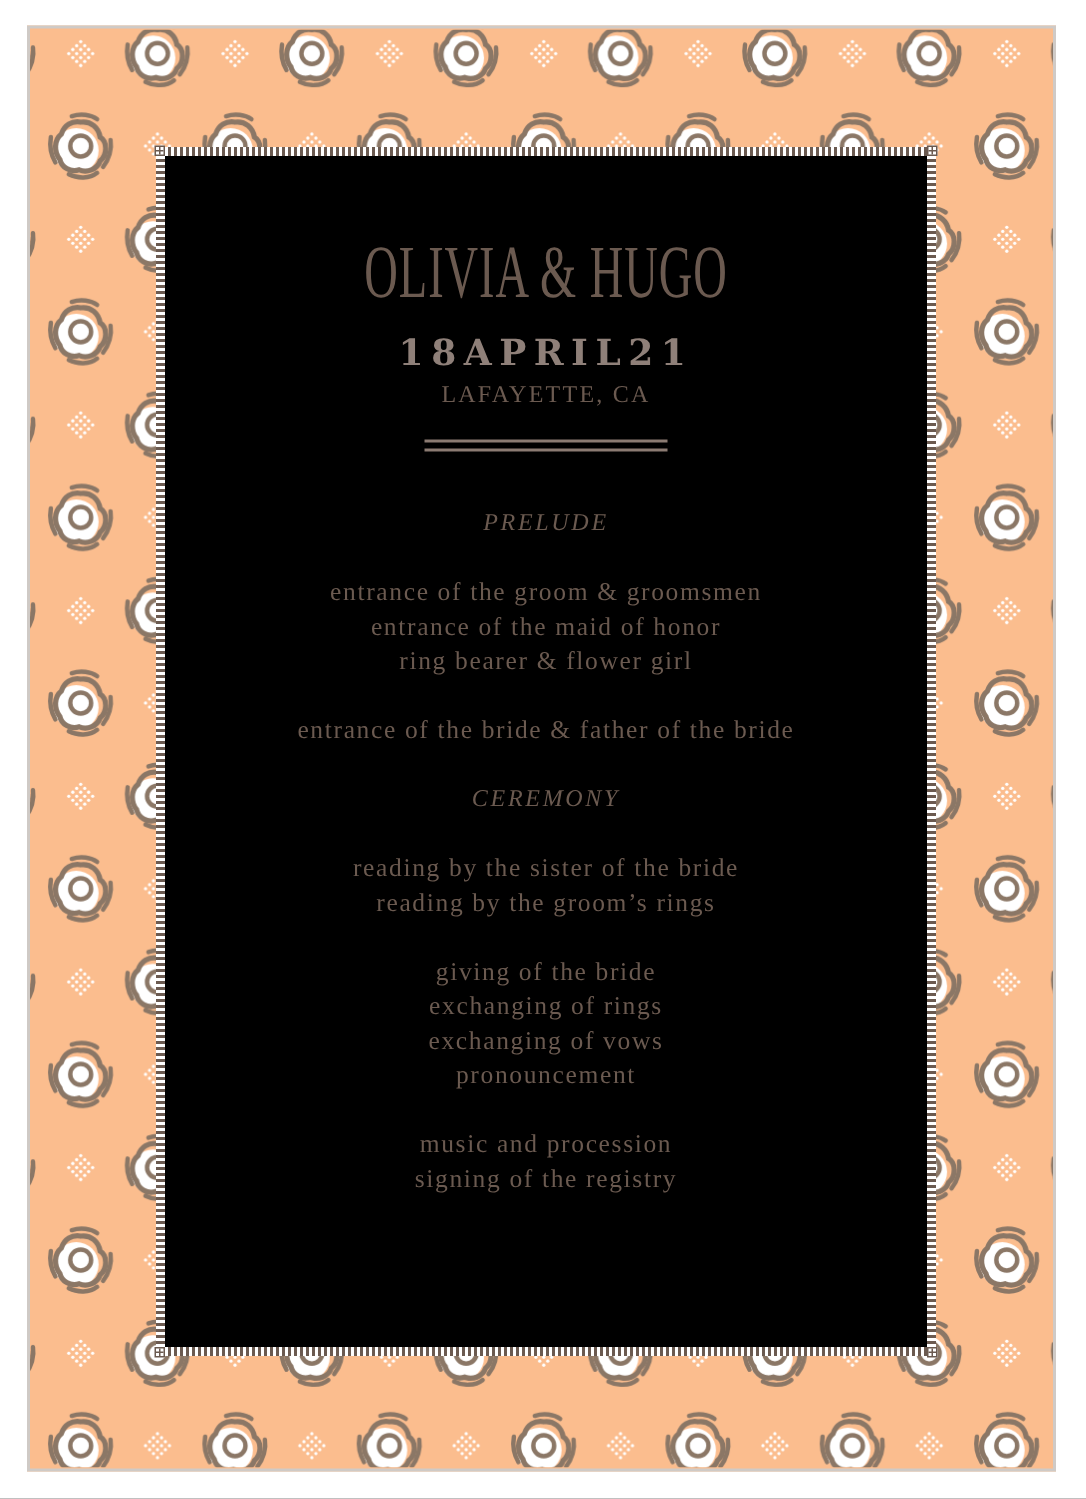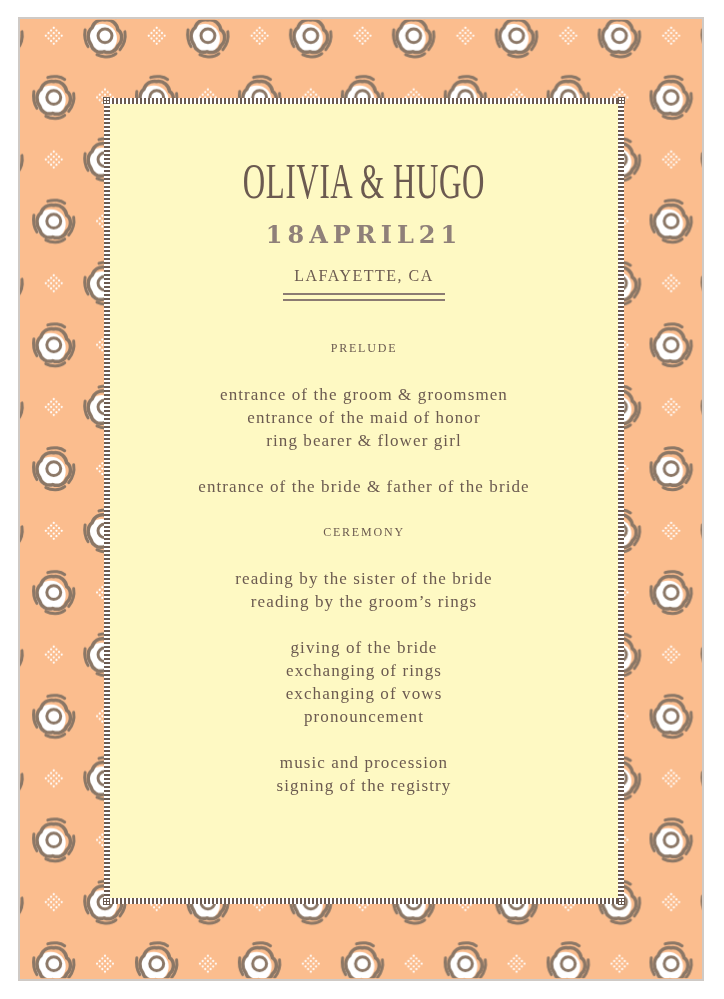--- a/index.html
+++ b/index.html
@@ -1,31 +1,31 @@
 <!DOCTYPE html>
 <html><head>
 <meta charset="utf-8">
 <style>
   html,body{margin:0;padding:0;background:#ffffff;}
   body{width:724px;height:999px;position:relative;overflow:hidden;font-family:"DejaVu Serif",serif;}
   .card{position:absolute;left:18px;top:17px;width:686px;height:964px;background:#fbbd8e;border:2px solid #cfcac6;box-sizing:border-box;overflow:hidden;}
   .pattern{position:absolute;left:0;top:0;width:100%;height:100%;}
-  .panel{position:absolute;left:88px;top:83px;width:512px;height:798px;background:#fef9c3;box-sizing:border-box;}
+  .panel{position:absolute;left:88px;top:83px;width:512px;height:798px;background:#000000;box-sizing:border-box;}
   .edge-h{position:absolute;left:0;right:0;height:6px;background:repeating-linear-gradient(90deg,#6b5a50 0 2px,#ffffff 2px 4px);}
   .edge-v{position:absolute;top:0;bottom:0;width:6px;background:repeating-linear-gradient(180deg,#6b5a50 0 2px,#ffffff 2px 4px);}
   .corner{position:absolute;width:7px;height:7px;border:1px solid #6b5a50;background:
       linear-gradient(#6b5a50,#6b5a50) center/1px 100% no-repeat,
       linear-gradient(#6b5a50,#6b5a50) center/100% 1px no-repeat,#fff;box-sizing:border-box;}
   .content{position:absolute;left:0;right:0;top:0;text-align:center;color:#6b5a50;}
   .names{position:absolute;left:0;right:0;top:50px;font-family:"Liberation Serif",serif;font-size:50px;letter-spacing:1px;transform:scaleX(0.62);transform-origin:center;font-weight:normal;color:#6b5a50;}
   .date{position:absolute;left:0;right:0;top:118px;font-family:"DejaVu Serif",serif;font-size:24px;font-weight:bold;letter-spacing:5px;color:#8f8079;}
-  .place{position:absolute;left:0;right:0;top:153px;font-family:"Liberation Serif",serif;font-size:16px;letter-spacing:1.5px;color:#6b5a50;margin-top:12px;}
+  .place{position:absolute;left:0;right:0;top:153px;font-family:"Liberation Serif",serif;font-size:16px;letter-spacing:1.5px;color:#6b5a50;}
   .rule{position:absolute;left:175px;width:162px;height:2px;background:#8b7b72;}
   .body-text{position:absolute;left:0;right:0;top:212px;font-family:"Liberation Serif",serif;font-size:17px;line-height:23px;letter-spacing:1.1px;color:#6b5a50;}
-  .heading{font-size:12px;letter-spacing:1.8px;}
+  .heading{font-size:16px;letter-spacing:1.8px;font-style:italic;}
   .gap{height:23px;}
 </style>
 </head>
 <body>
 
 <div class="card">
   <svg class="pattern" width="686" height="964" viewBox="0 0 686 964">
     <defs>
       <g id="flower">
         <circle cx="-3" cy="3" r="15" fill="#ffffff"></circle>

